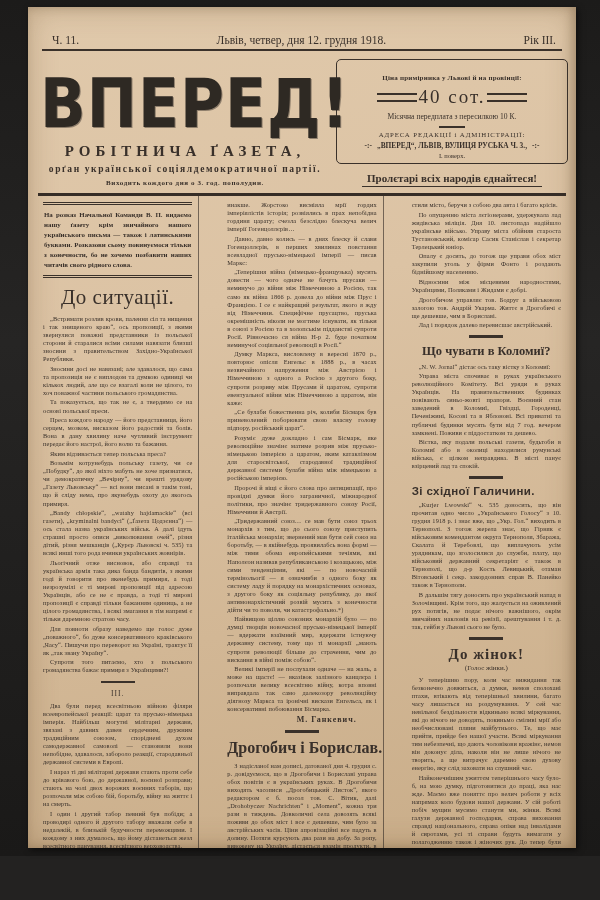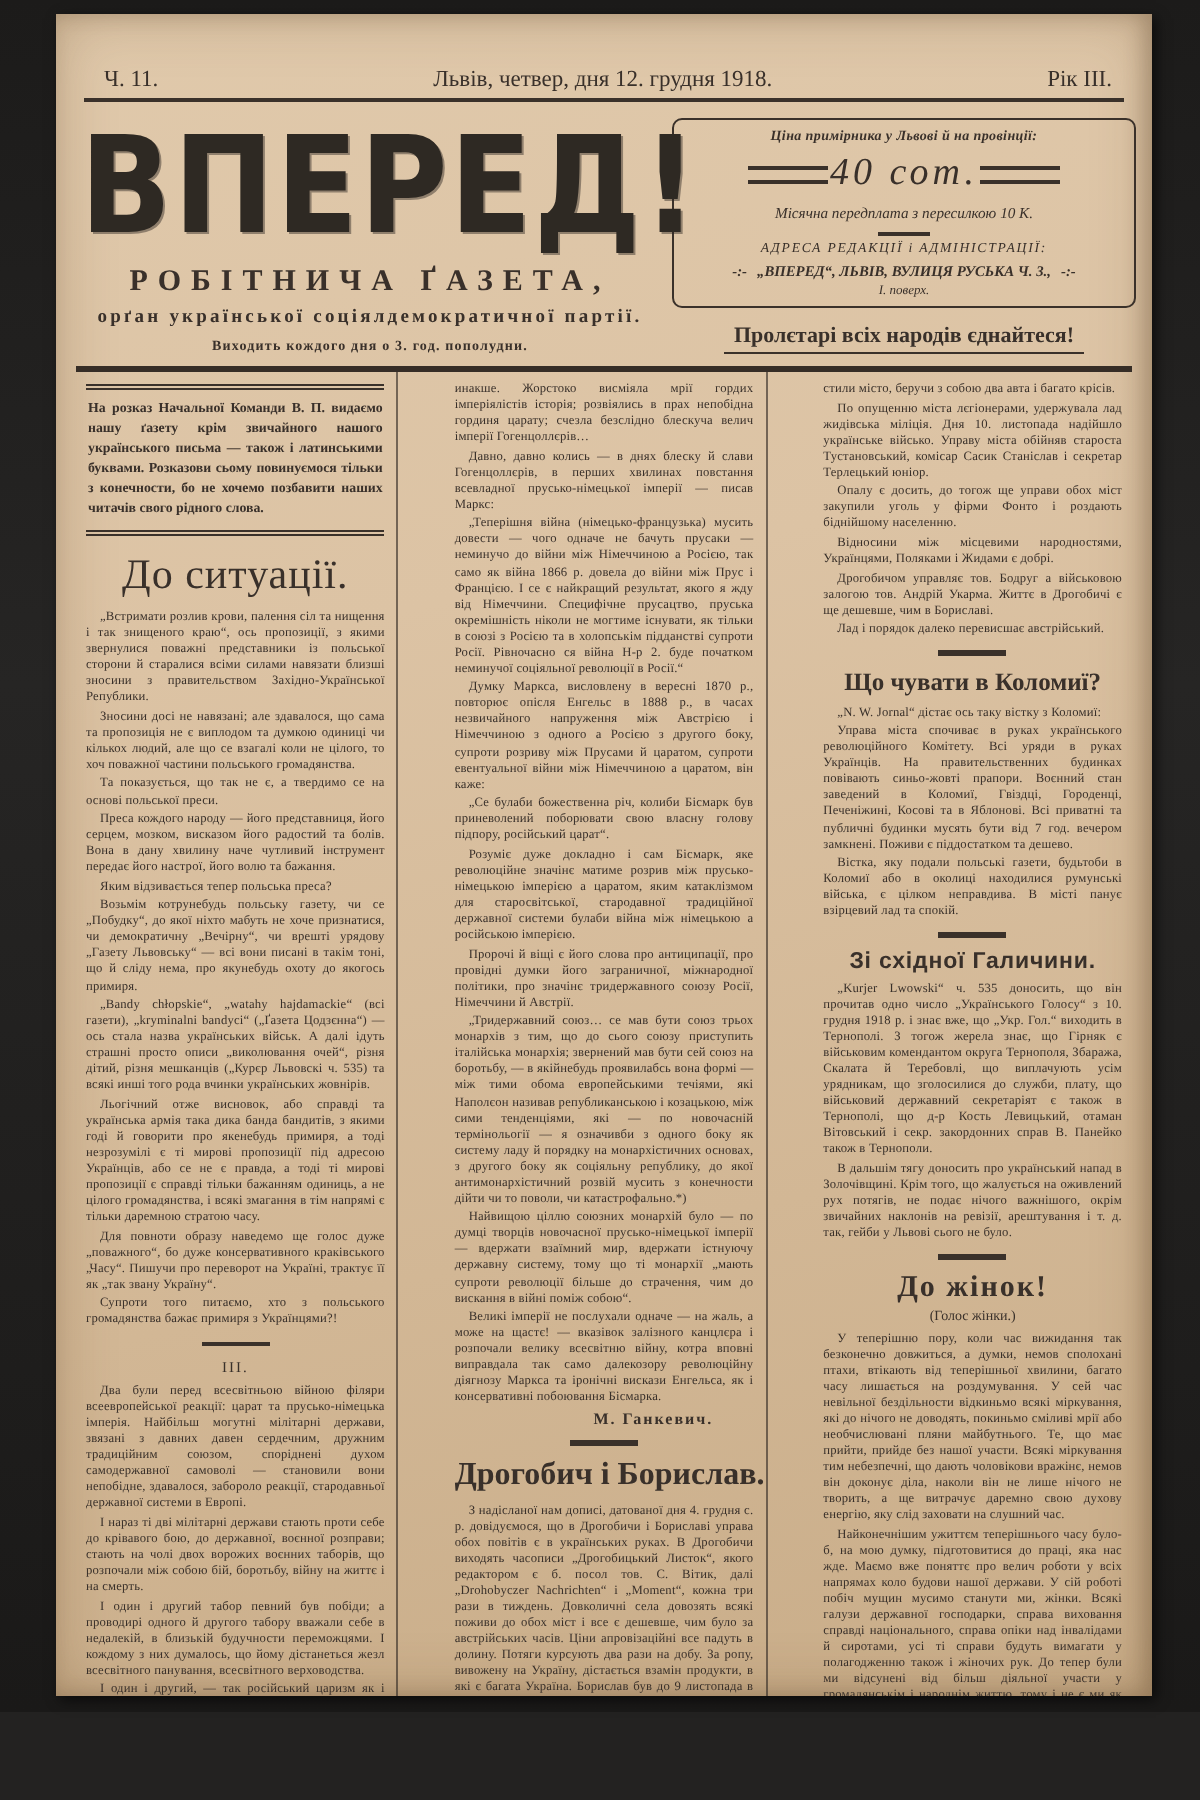--- a/index.html
+++ b/index.html
@@ -21,21 +21,21 @@
   .mast{flex:1 1 auto;min-width:0;text-align:center;}
   .title{
     font-family:"DejaVu Sans",sans-serif;font-weight:800;font-size:60px;line-height:.98;
     letter-spacing:1px;color:#2e2923;transform:scaleY(1.12);transform-origin:top center;
     text-shadow:1px 1px 0 rgba(46,41,35,.45);white-space:nowrap;
   }
   .subtitle{font-weight:bold;font-size:15px;letter-spacing:5px;margin-top:13px;white-space:nowrap;}
   .organ{font-weight:bold;font-size:9.5px;letter-spacing:1.6px;margin-top:4px;white-space:nowrap;}
   .schedule{font-weight:bold;font-size:7px;letter-spacing:.6px;margin-top:5px;}
   .headright{width:232px;flex:0 0 auto;margin-left:6px;}
-  .infobox{border:1.5px solid #3a312a;border-radius:5px;padding:4px 6px 4px;margin-top:2px;font-style:italic;}
+  .infobox{border:1.5px solid #3a312a;border-radius:5px;padding:14px 6px 4px;margin-top:2px;}
   .price-head{font-weight:bold;font-size:7px;text-align:center;letter-spacing:.2px;}
   .price-row{display:flex;align-items:center;justify-content:center;gap:1px;margin-top:4px;}
   .dl{width:40px;height:5px;border-top:2px solid #3a312a;border-bottom:2px solid #3a312a;}
   .price{font-size:19px;letter-spacing:2px;}
   .sub-line{font-size:7.6px;text-align:center;margin-top:4px;}
   .mini-rule{width:26px;height:2px;background:#3a312a;margin:5px auto 3px auto;}
   .addr-head{font-size:6.8px;text-align:center;letter-spacing:.9px;margin-top:2px;}
   .addr-line{font-weight:bold;font-size:7.4px;text-align:center;margin-top:3px;display:flex;justify-content:center;gap:5px;align-items:center;}
   .addr-floor{font-size:6.5px;text-align:center;margin-top:2px;}
   .slogan{margin:8px auto 0 auto;width:fit-content;font-weight:bold;font-size:11px;border-bottom:1.5px solid #3a312a;padding:0 5px 2px;white-space:nowrap;}
@@ -49,21 +49,21 @@
   .head-serif{font-weight:normal;font-size:21px;text-align:center;margin:2px 0 5px 0;letter-spacing:.5px;}
   h2{font-family:"Liberation Serif",serif;}
   .bar{width:34px;height:2.5px;background:#3a312a;margin:6px auto;}
   .head-script{font-family:"DejaVu Serif",serif;font-style:italic;font-weight:bold;font-size:13px;margin:2px 0 1px 0;line-height:1.25;}
   .head-script .l1{display:block;text-align:left;padding-left:2px;}
   .head-script .l2{display:block;text-align:right;padding-right:3px;}
   .part{text-align:center;font-size:7.5px;letter-spacing:1px;margin:4px 0 4px 0;}
   .byline{text-align:right;font-weight:bold;font-size:8px;letter-spacing:1px;padding-right:20px;margin-top:2px;}
   .head-big{font-weight:bold;font-size:16px;text-align:center;margin:2px 0 5px 0;white-space:nowrap;}
   .head-med{font-weight:bold;font-size:12.5px;text-align:center;margin:2px 0 4px 0;}
-  .head-sans{font-family:"Liberation Sans",sans-serif;font-weight:bold;font-size:11.5px;text-align:center;letter-spacing:.4px;margin:3px 0 4px 0;}
+  .head-sans{font-family:"Liberation Sans",sans-serif;font-weight:bold;font-size:11.5px;letter-spacing:.4px;margin:3px 0 4px 0;}
   .head-big2{font-weight:bold;font-size:15px;text-align:center;letter-spacing:1px;margin:3px 0 1px 0;}
   .sub-center{font-size:7px;text-align:center;margin:0 0 4px 0;}
   .fnrule{width:70px;height:1px;background:#3a312a;margin:5px 0 2px 8px;}
   .footnote{font-size:5.7px;padding-left:8px;letter-spacing:.1px;}
 </style>
 </head>
 <body>
 
 <div class="stage">
   <div class="paper">

